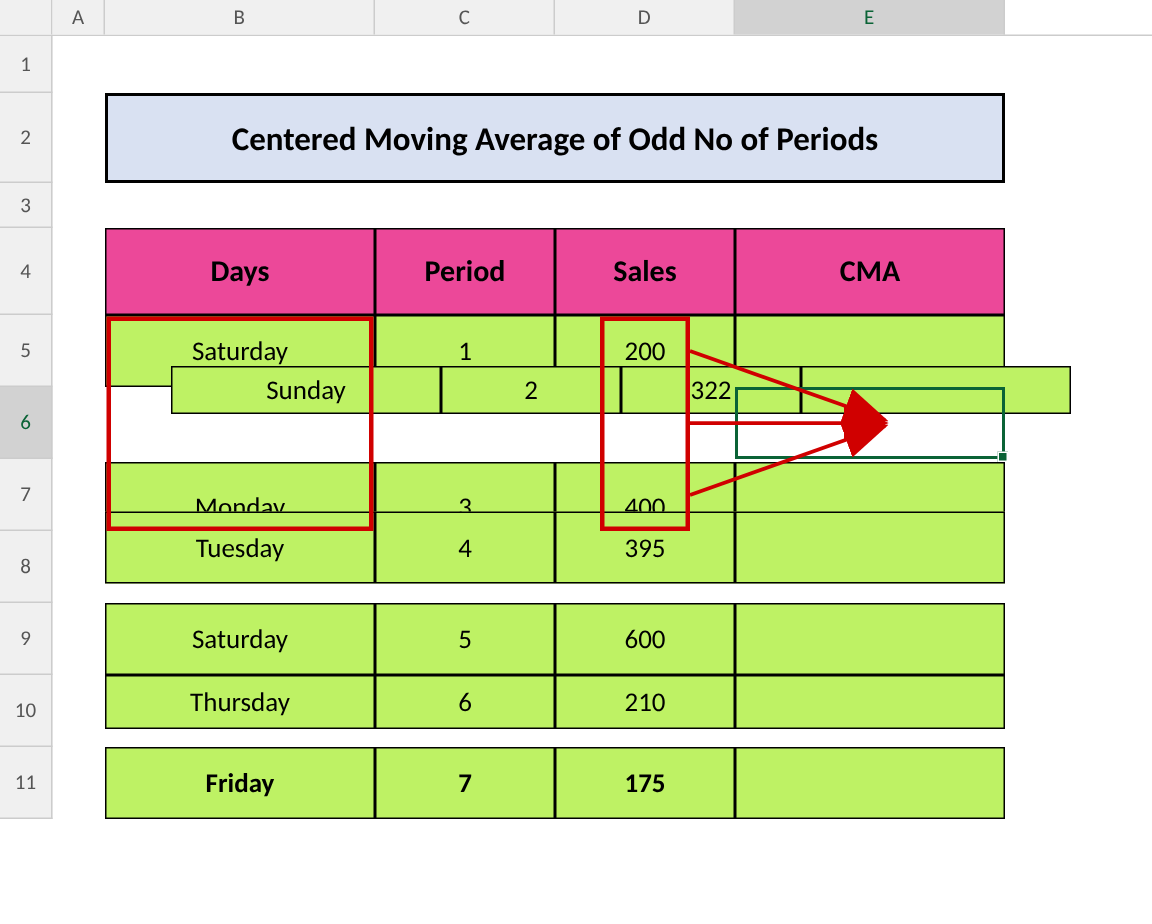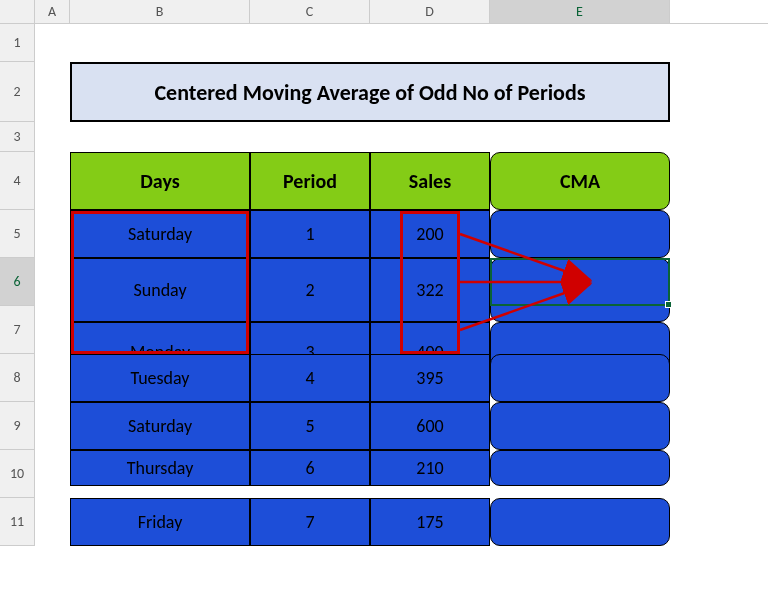--- a/index.html
+++ b/index.html
@@ -64,53 +64,53 @@
   }
   
   .cA { width: 35px; }
   .cB { width: 180px; }
   .cC { width: 120px; }
   .cD { width: 120px; }
   .cE { width: 180px; }
   .xB { left: 35px; }
   .xC { left: 215px; }
   .xD { left: 335px; }
-  .xE { left: 455px; border-radius: 10px; }
+  .xE { left: 455px; }
   
   .r1 { height: 38px; top: 0; }
   .r2 { height: 60px; top: 38px; }
   .r4 { height: 58px; top: 128px; }
   .r5 { height: 48px; top: 186px; }
-  .r6 { height: 64px; top: 234px; }
-  .r7 { height: 60px; top: 298px; }
-  .r8 { height: 48px; top: 330px; }
+  .r6 { height: 32px; top: 220px; margin-left: 44px; }
+  .r7 { height: 60px; top: 284px; }
+  .r8 { height: 48px; top: 317px; }
   .r9 { height: 48px; top: 378px; }
   .r10{ height: 36px; top: 426px; }
-  .r11{ height: 48px; top: 474px; }
+  .r11{ height: 48px; top: 474px; font-weight: bold; }
 
   .title-cell {
     left: 35px;
     width: 600px;
     background: #d9e1f2;
     border: 2px solid #000;
     font-weight: bold;
     font-size: 22px;
     padding: 0 10px;
     text-align: left;
   }
   .head-cell {
-    background: #84cc16;
+    background: #ec4899;
     border: 1.5px solid #000;
     font-weight: bold;
     font-size: 20px;
   }
   .data-cell {
     border: 1.5px solid #000;
     font-size: 18px;
-    background: #1d4ed8;
+    background: #bef264;
   }
 
   .selection {
     position: absolute;
     border: 2px solid #0a6336;
     pointer-events: none;
   }
   .selection .handle {
     position: absolute;
     right: -4px; bottom: -4px;

